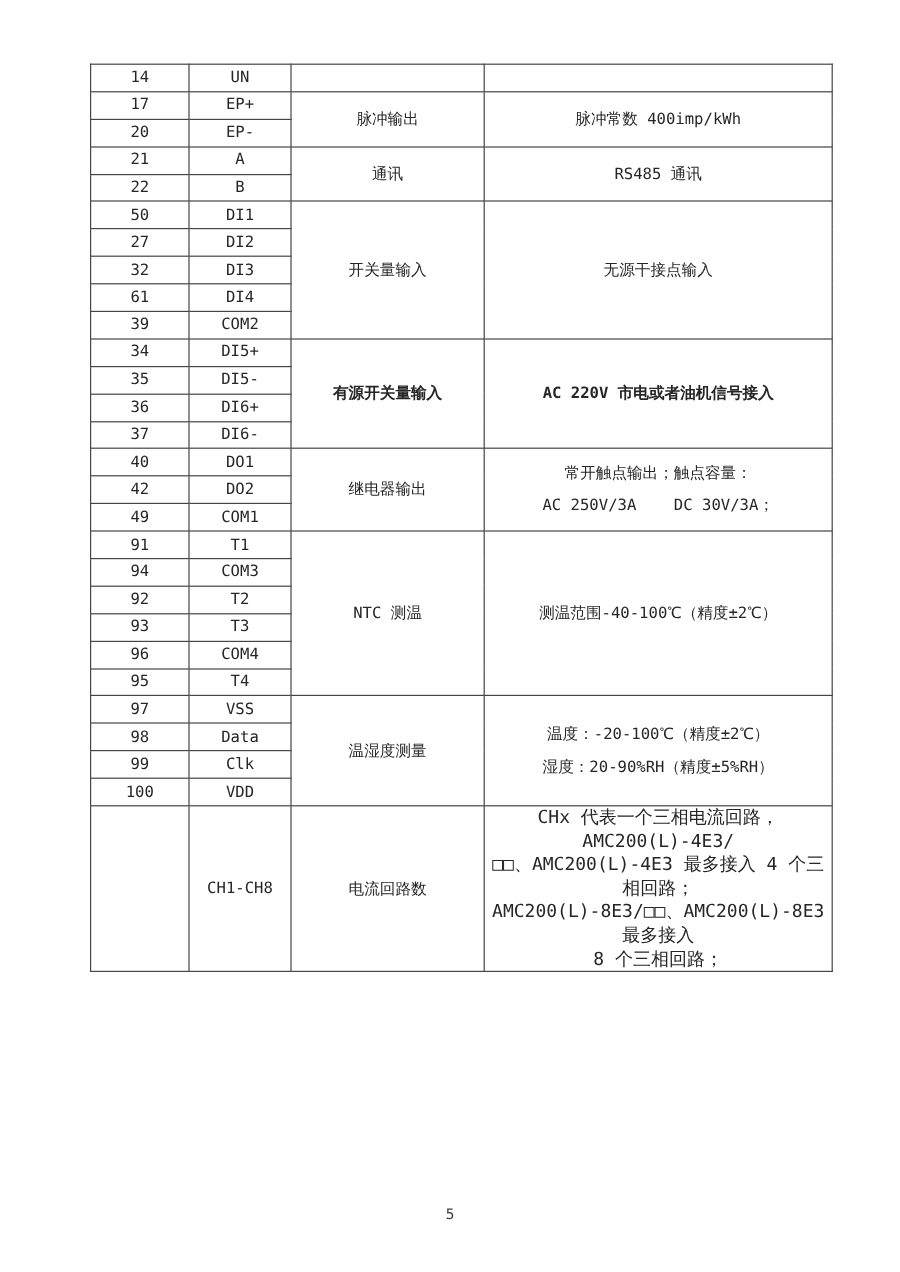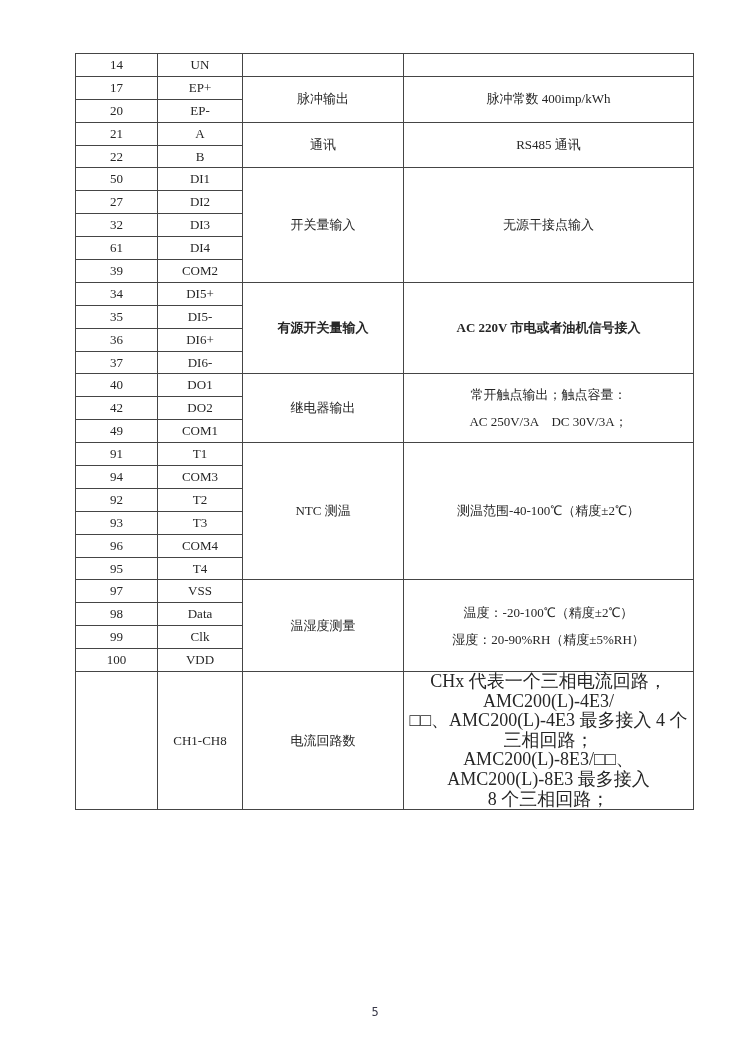--- a/index.html
+++ b/index.html
@@ -10,21 +10,20 @@
     color:#262626;
   }
   body { position:relative; overflow:hidden; }
 
   .doc-table {
     position:absolute;
     left:75px; top:53px;
     width:618px;
     border-collapse:collapse;
     table-layout:fixed;
-    font-family:Liberation Serif, serif;
   }
   .doc-table td {
     border:1px solid #454545;
     text-align:center;
     vertical-align:middle;
     font-size:13px;
     padding:0 2px;
     overflow:hidden;
   }
   .doc-table tr { height:22.9px; }
@@ -32,21 +31,21 @@
 
   .col-num   { width:82px; }
   .col-label { width:85px; }
   .col-fn    { width:161px; }
   .col-desc  { width:290px; }
 
   .b { font-weight:bold; }
 
   .desc-line { display:block; white-space:pre-wrap; }
   .lh27 .desc-line { line-height:27px; }
-  .lh20 .desc-line { line-height:19.6px; font-size:18px; }
+  .lh20 .desc-line { line-height:19.6px; font-size:15px; }
 
   .page-number {
     position:absolute;
     top:1005px; left:0;
     width:100%;
     text-align:center;
     font-size:12px;
     color:#3a3a4a;
   }
 </style>

